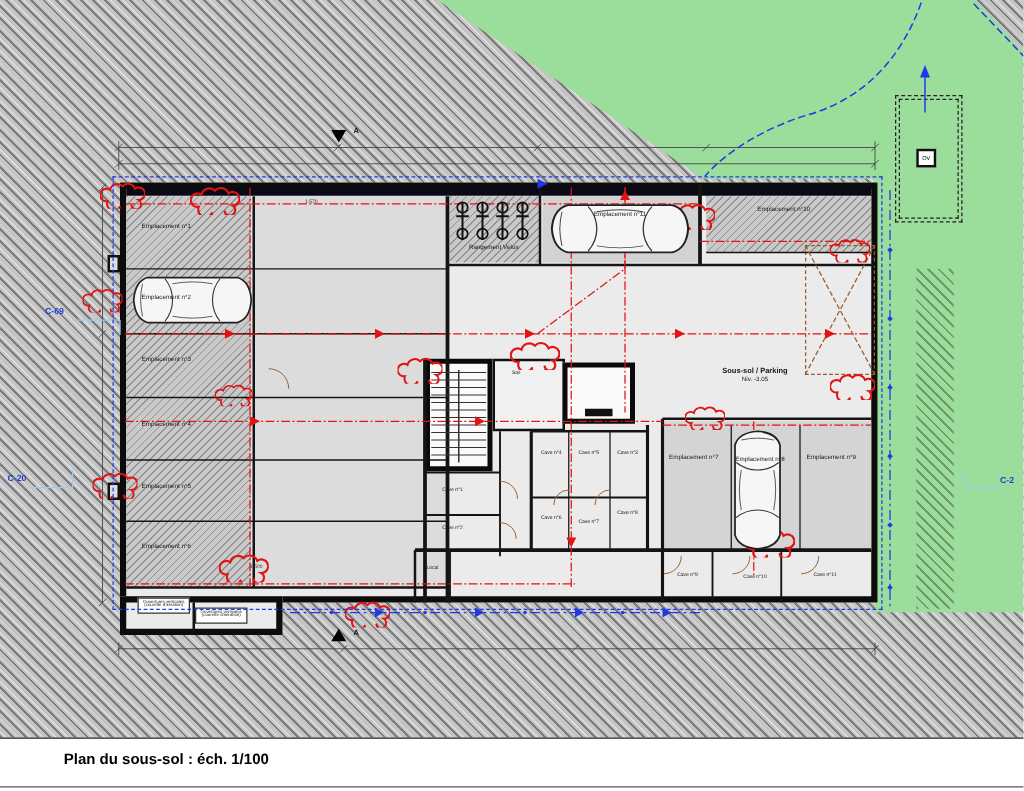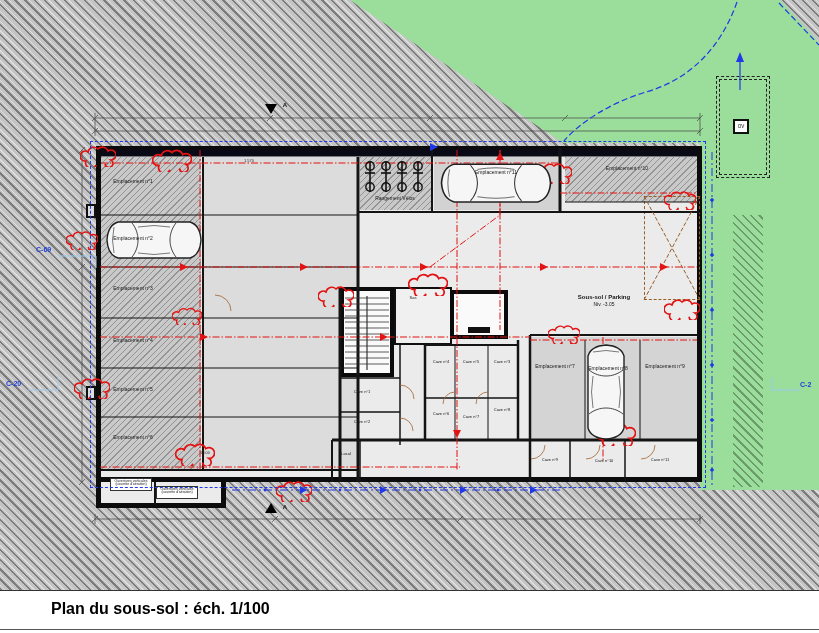--- a/index.html
+++ b/index.html
@@ -14,21 +14,21 @@
   
   .phatch{background-color:#c9c9c9;
     background-image:repeating-linear-gradient(135deg, rgba(60,60,60,.38) 0 1px, transparent 1px 4.5px);}
   .ghatch{background-image:repeating-linear-gradient(45deg, rgba(60,90,60,.5) 0 1.6px, transparent 1.6px 6px);}
   .lbl{position:absolute;color:#161616;text-align:center;line-height:1.12;}
   .tiny{font-size:5px;}
   .micro{font-size:4px;}
   .room{position:absolute;box-sizing:border-box;border:2px solid #101010;background:#f4f4f4;}
   .corewall{position:absolute;box-sizing:border-box;border:4px solid #0b0b0b;background:#fafafa;}
   .bluelabel{position:absolute;color:#1f3fd8;font-weight:bold;font-size:7px;}
-  #caption{position:absolute;left:28px;top:600px;font-size:16px;font-weight:bold;color:#000;padding-left:23px;}
+  #caption{position:absolute;left:28px;top:600px;font-size:12px;font-weight:bold;color:#000;padding-left:23px;}
   .dimtxt{position:absolute;font-size:4px;color:#333;}
   .boxedlbl{position:absolute;box-sizing:border-box;border:0.5px solid #333;background:#fff;
             font-size:3.5px;color:#222;text-align:center;line-height:1.1;padding:0.5px;}
 </style>
 </head>
 <body>
 
 <div id="stage">
 
   <div class="abs hatch" style="left:0;top:0;width:819px;height:590px;border-bottom:1px solid #333;"></div>

